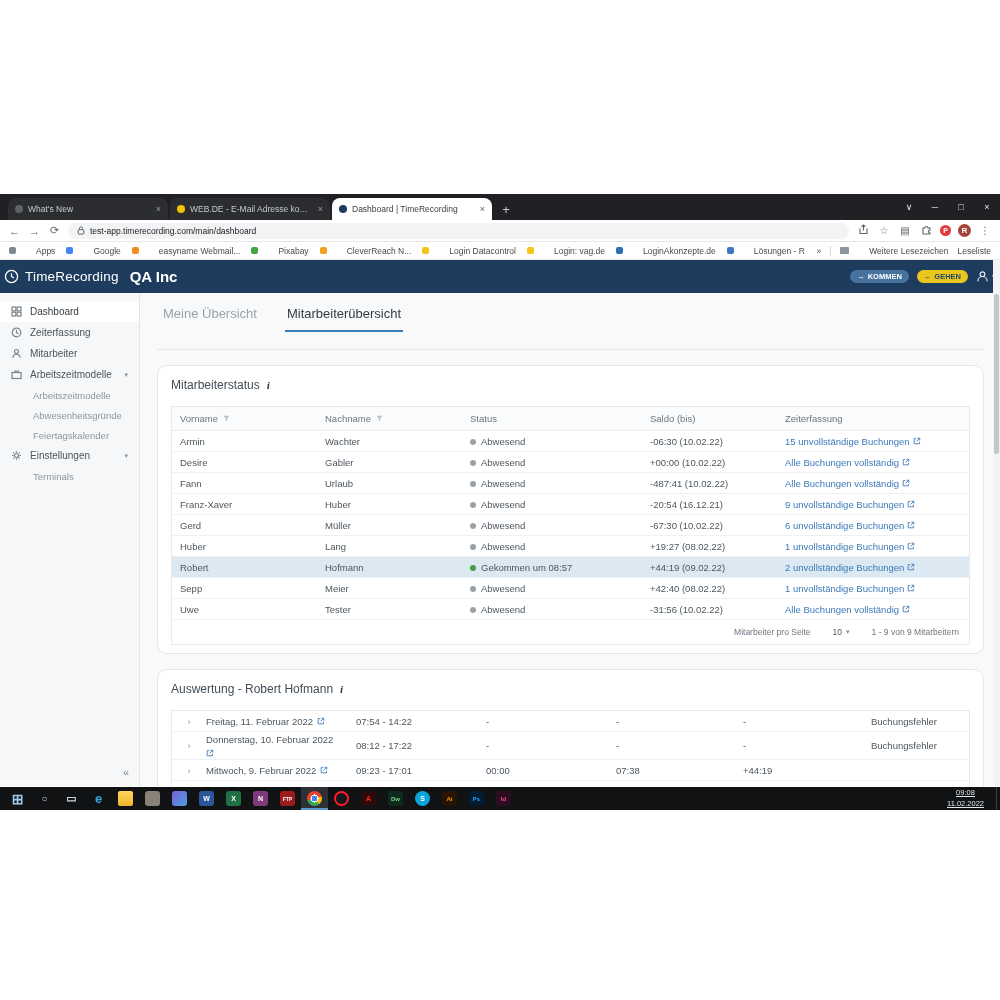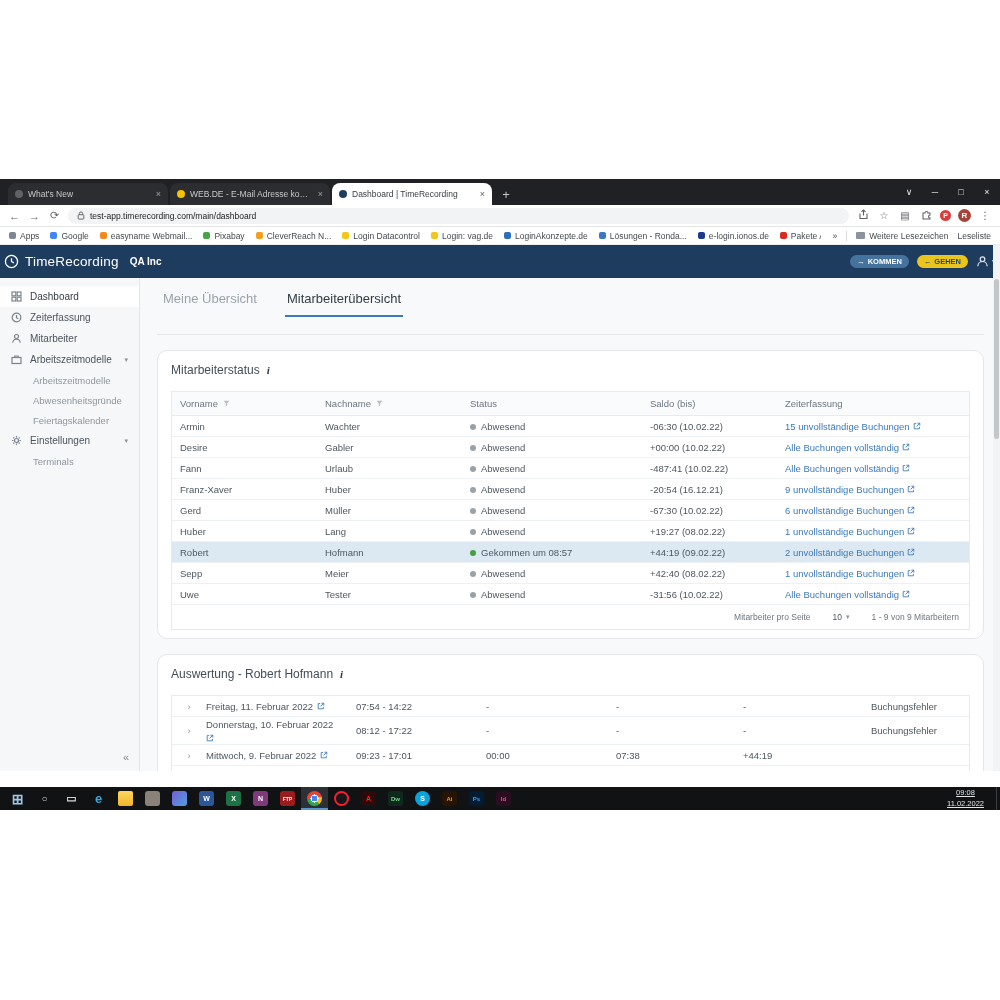--- a/index.html
+++ b/index.html
@@ -1,20 +1,20 @@
 <!DOCTYPE html>
 <html><head>
 <meta charset="utf-8">
 <style>
   * { margin:0; padding:0; box-sizing:border-box; }
   body { font-family:"Liberation Sans", sans-serif; background:#fff; }
   .page { position:relative; width:1000px; height:1000px; background:#fff; overflow:hidden; }
 
   
-  .browser { position:absolute; left:0; top:179px; width:1000px; height:592px; background:#fff; overflow:hidden; }
+  .browser { position:absolute; left:0; top:194px; width:1000px; height:592px; background:#fff; overflow:hidden; }
 
   .tabstrip { height:26px; background:#202124; display:flex; align-items:flex-end; padding-left:8px; }
   .tab { width:160px; height:22px; background:#2b2d30; color:#c7cacd; border-radius:8px 8px 0 0; margin-right:2px;
          display:flex; align-items:center; gap:5px; padding:0 7px; font-size:8.5px; white-space:nowrap; overflow:hidden; }
   .tab.active { background:#ffffff; color:#3c4043; }
   .tab .fav { width:8px; height:8px; border-radius:50%; flex:0 0 auto; }
   .tab .ttl { flex:1; overflow:hidden; text-overflow:ellipsis; }
   .tab .tclose { color:#9aa0a6; font-size:9px; padding-left:3px; }
   .tab.active .tclose { color:#5f6368; }
   .newtab { width:24px; height:22px; display:flex; align-items:center; justify-content:center; color:#c7cacd; font-size:13px; }
@@ -25,32 +25,32 @@
   .navic { color:#5f6368; font-size:11px; width:13px; text-align:center; }
   .urlpill { flex:1; height:16px; background:#f1f3f4; border-radius:9px; display:flex; align-items:center; gap:5px; padding:0 9px; font-size:8.5px; color:#202124; }
   .urlpill svg { width:8px; height:9px; stroke:#5f6368; fill:none; stroke-width:1.2; flex:0 0 auto; }
   .abicon { color:#5f6368; font-size:10px; width:14px; text-align:center; }
   .abicon svg { width:11px; height:11px; stroke:#5f6368; fill:none; stroke-width:1.1; }
   .pdot { width:11px; height:11px; border-radius:50%; background:#e03a3a; display:flex; align-items:center; justify-content:center; color:#fff; font-size:7px; font-weight:bold; }
   .avatar { width:13px; height:13px; border-radius:50%; background:#a6443a; color:#fff; font-size:8px; font-weight:bold; display:flex; align-items:center; justify-content:center; }
 
   .bookmarksbar { height:18px; background:#fff; display:flex; align-items:center; gap:11px; padding:0 9px; font-size:8.5px; color:#45494e; border-bottom:1px solid #ebedef; white-space:nowrap; overflow:hidden; }
   .bm-wrap { display:flex; gap:11px; align-items:center; overflow:hidden; }
-  .bm { display:flex; align-items:center; gap:4px; }
+  .bm { display:flex; align-items:center; gap:20px; }
   .bm-dot { width:7px; height:7px; border-radius:2px; flex:0 0 auto; }
   .bm-right { margin-left:auto; display:flex; align-items:center; gap:9px; color:#45494e; }
   .bm-sep { width:1px; height:10px; background:#d7dadc; }
   .fold { width:9px; height:7px; background:#8a939e; border-radius:1px; }
 
   
   .viewport { position:relative; height:526px; background:#f8f9fa; }
   .appbar { height:33px; background:#1d3c5e; display:flex; align-items:center; padding:0 4px; gap:8px; }
   .applogo { display:flex; align-items:center; gap:6px; color:#fff; font-size:13.5px; letter-spacing:.2px; }
   .applogo svg { width:15px; height:15px; stroke:#fff; fill:none; stroke-width:1.4; }
-  .company { color:#fff; font-size:10px; font-weight:bold; margin-left:3px; }
+  .company { color:#fff; font-size:15px; font-weight:bold; margin-left:3px; }
   .appbar-right { margin-left:auto; display:flex; align-items:center; gap:8px; }
   .pill { height:13px; border-radius:7px; display:flex; align-items:center; gap:3px; padding:0 7px; font-size:7.5px; font-weight:bold; }
   .pill.kommen { background:#46739e; color:#fff; }
   .pill.gehen { background:#e9c51e; color:#23486b; }
   .userbox { display:flex; align-items:center; gap:3px; color:#dfe7ee; font-size:8px; }
   .userbox svg { width:13px; height:13px; stroke:#dfe7ee; fill:none; stroke-width:1.3; }
 
   .sidebar { position:absolute; left:0; top:33px; bottom:0; width:140px; background:#f6f7f8; border-right:1px solid #e3e5e7; padding-top:8px; font-size:10px; color:#4b545c; }
   .side-item { height:21px; display:flex; align-items:center; gap:8px; padding:0 11px; }
   .side-item.active { background:#ffffff; color:#333d46; }

